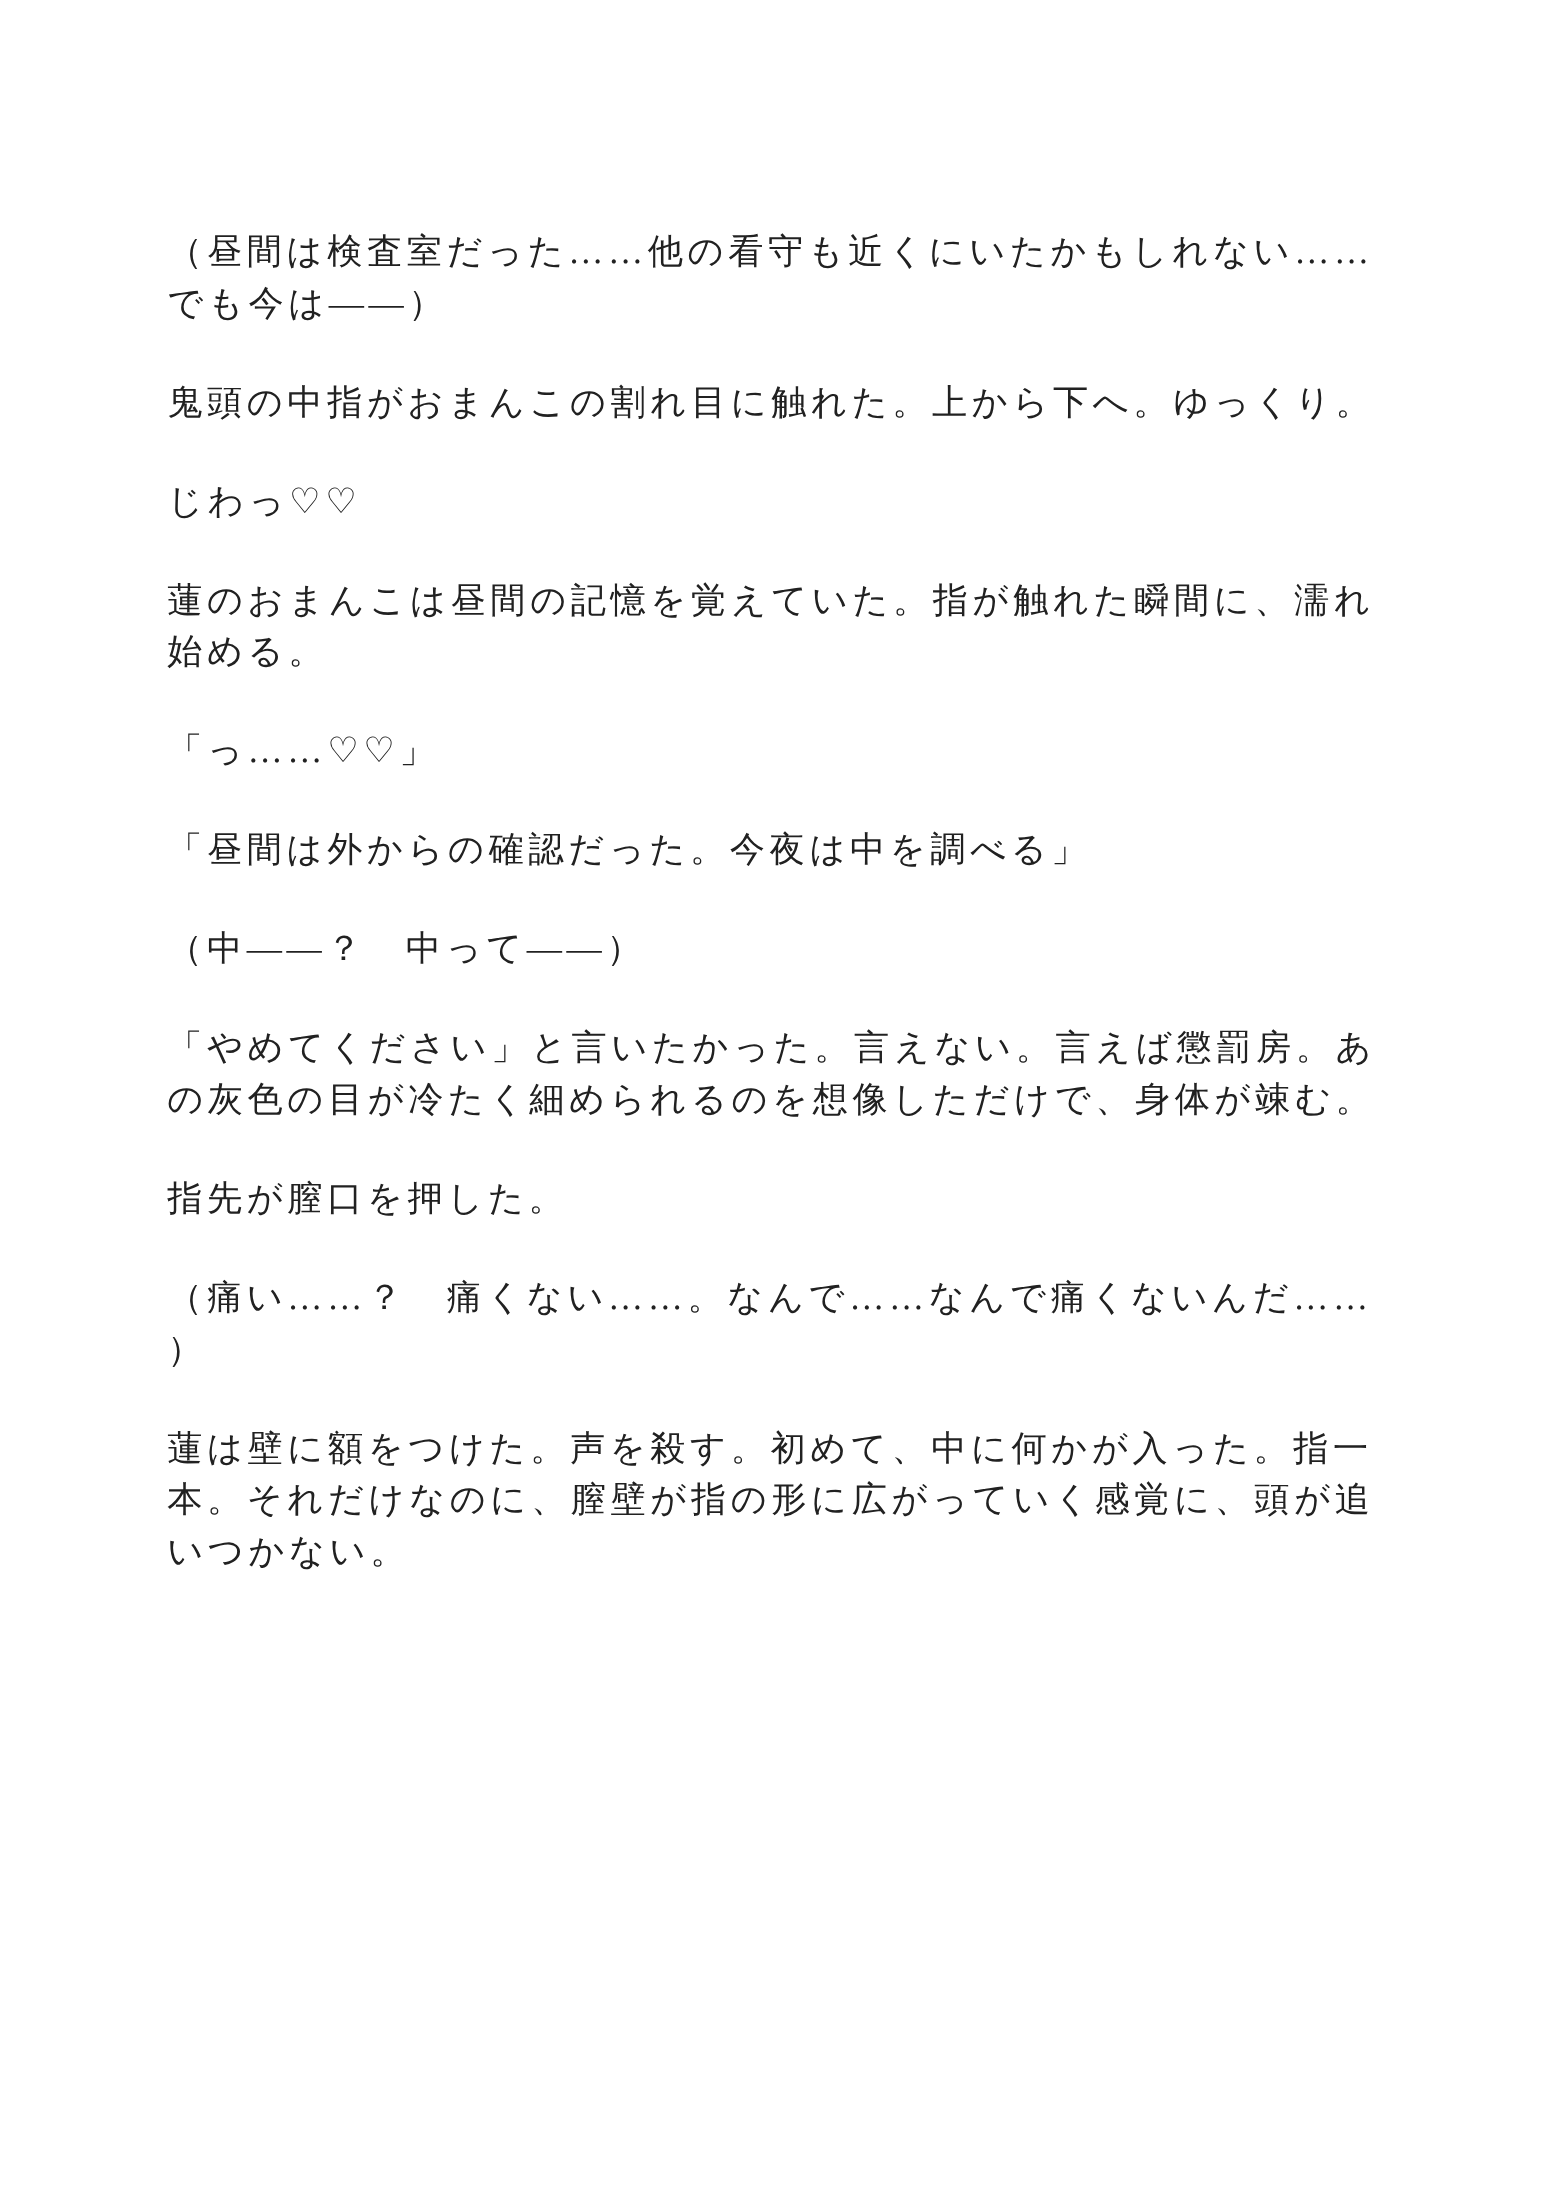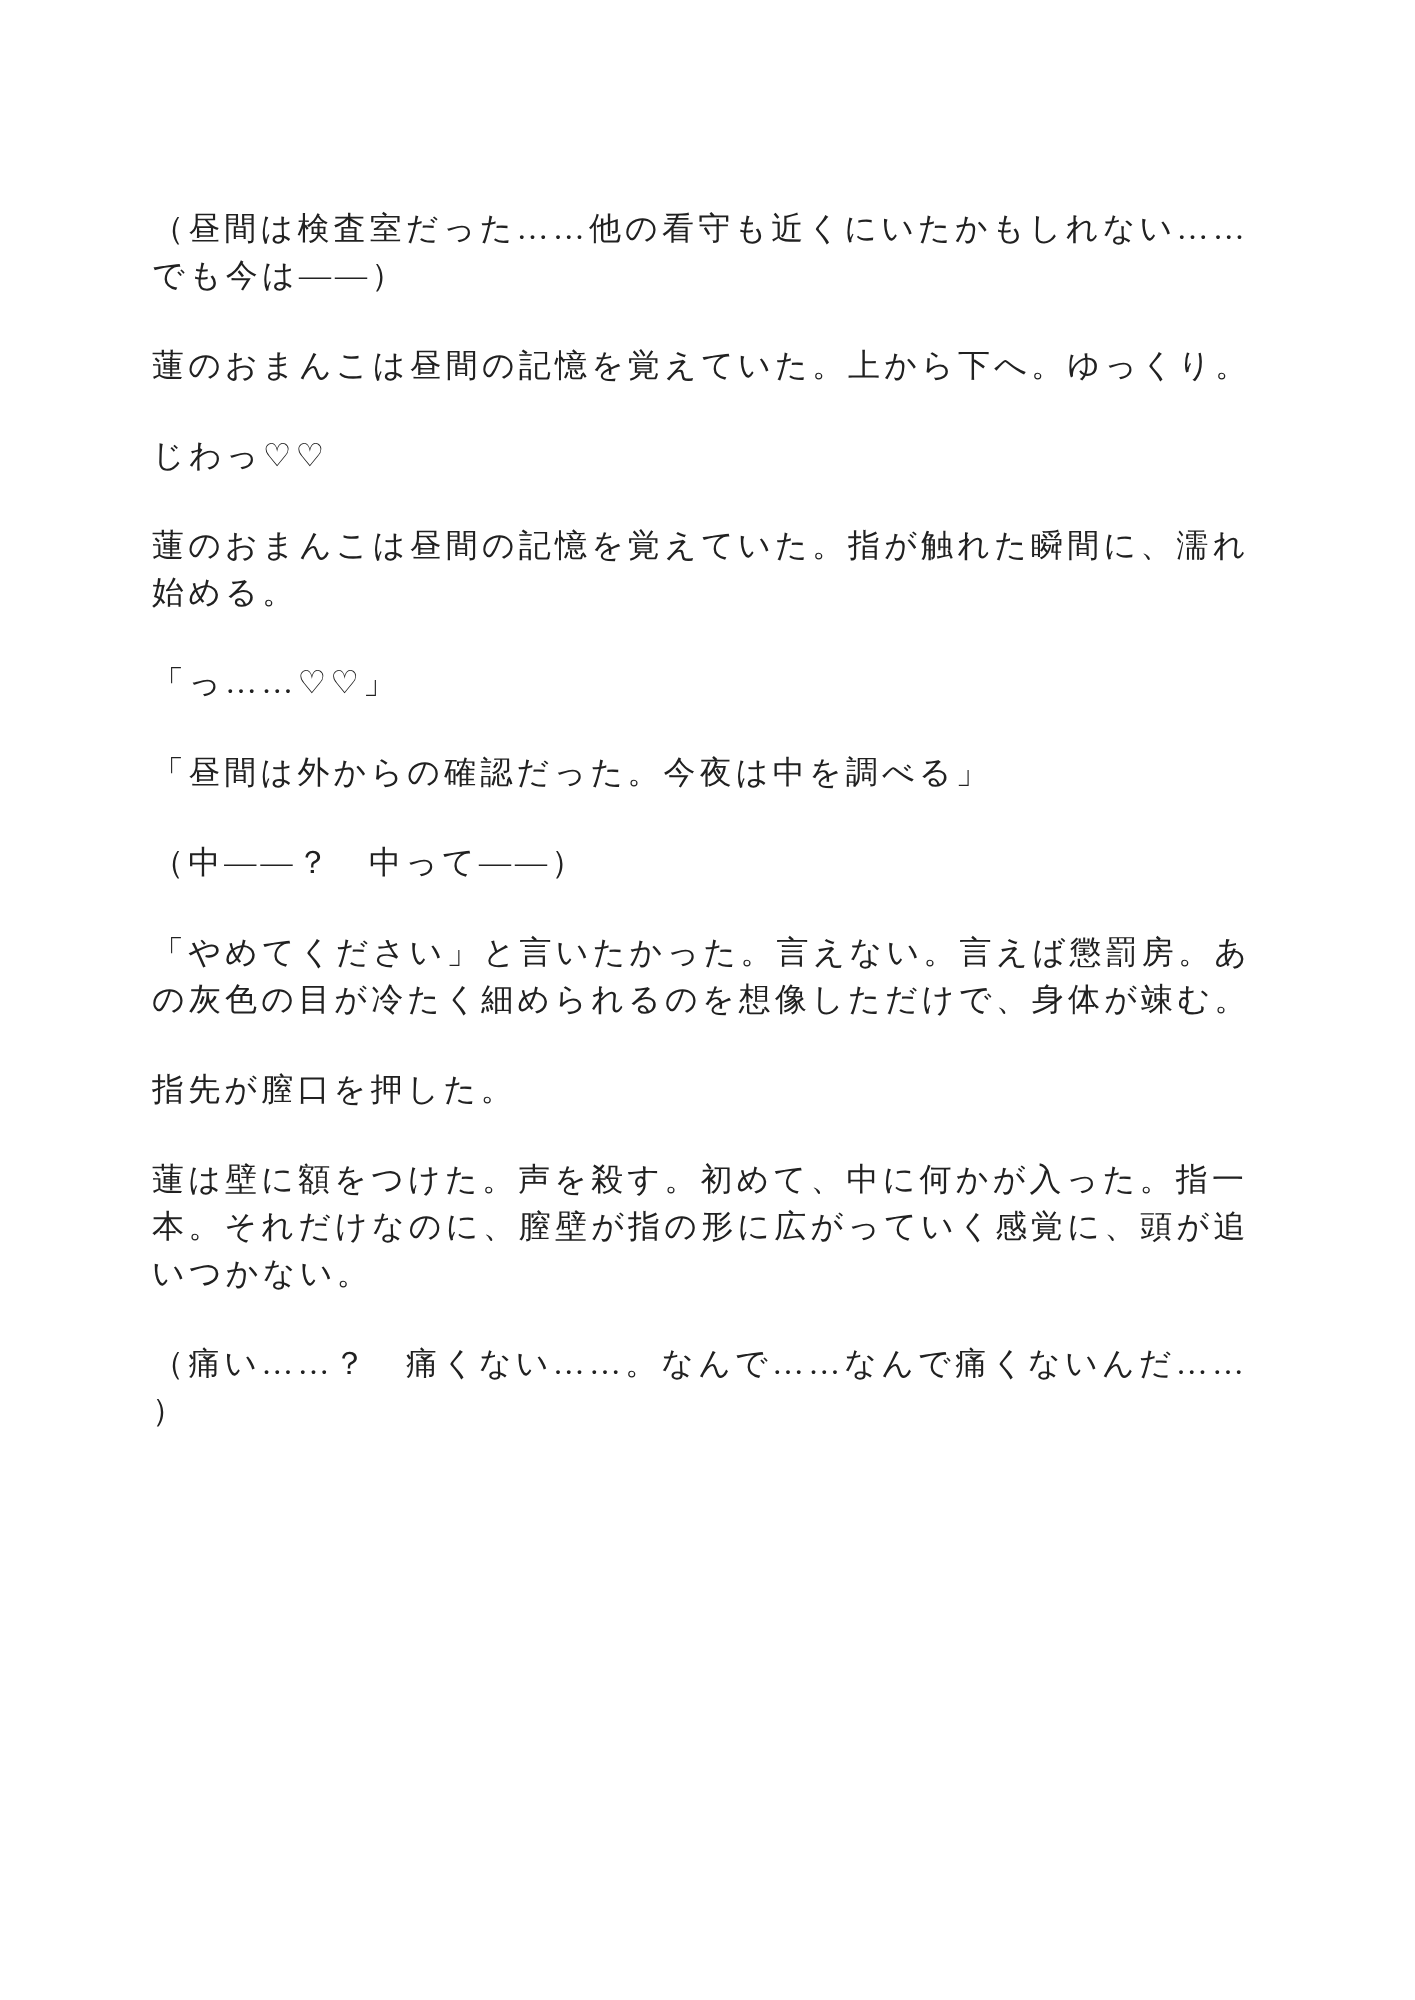--- a/index.html
+++ b/index.html
@@ -35,29 +35,29 @@
     margin-bottom: 0;
   }
 </style>
 </head>
 <body>
 
 <div class="page" style="background: rgb(255, 255, 255);">
   <article class="text-body" style="color: rgb(33, 33, 33);">
     <p>（昼間は検査室だった……他の看守も近くにいたかもしれない……
 でも今は――）</p>
-    <p>蓮のおまんこは昼間の記憶を覚えていた。上から下へ。ゆっくり。</p>
+    <p>鬼頭の中指がおまんこの割れ目に触れた。上から下へ。ゆっくり。</p>
     <p>じわっ♡♡</p>
     <p>蓮のおまんこは昼間の記憶を覚えていた。指が触れた瞬間に、濡れ
 始める。</p>
     <p>「っ……♡♡」</p>
     <p>「昼間は外からの確認だった。今夜は中を調べる」</p>
     <p>（中――？　中って――）</p>
     <p>「やめてください」と言いたかった。言えない。言えば懲罰房。あ
 の灰色の目が冷たく細められるのを想像しただけで、身体が竦む。</p>
     <p>指先が膣口を押した。</p>
+    <p>（痛い……？　痛くない……。なんで……なんで痛くないんだ……
+）</p>
     <p>蓮は壁に額をつけた。声を殺す。初めて、中に何かが入った。指一
 本。それだけなのに、膣壁が指の形に広がっていく感覚に、頭が追
 いつかない。</p>
-    <p>（痛い……？　痛くない……。なんで……なんで痛くないんだ……
-）</p>
   </article>
 </div>
 
 </body></html>

